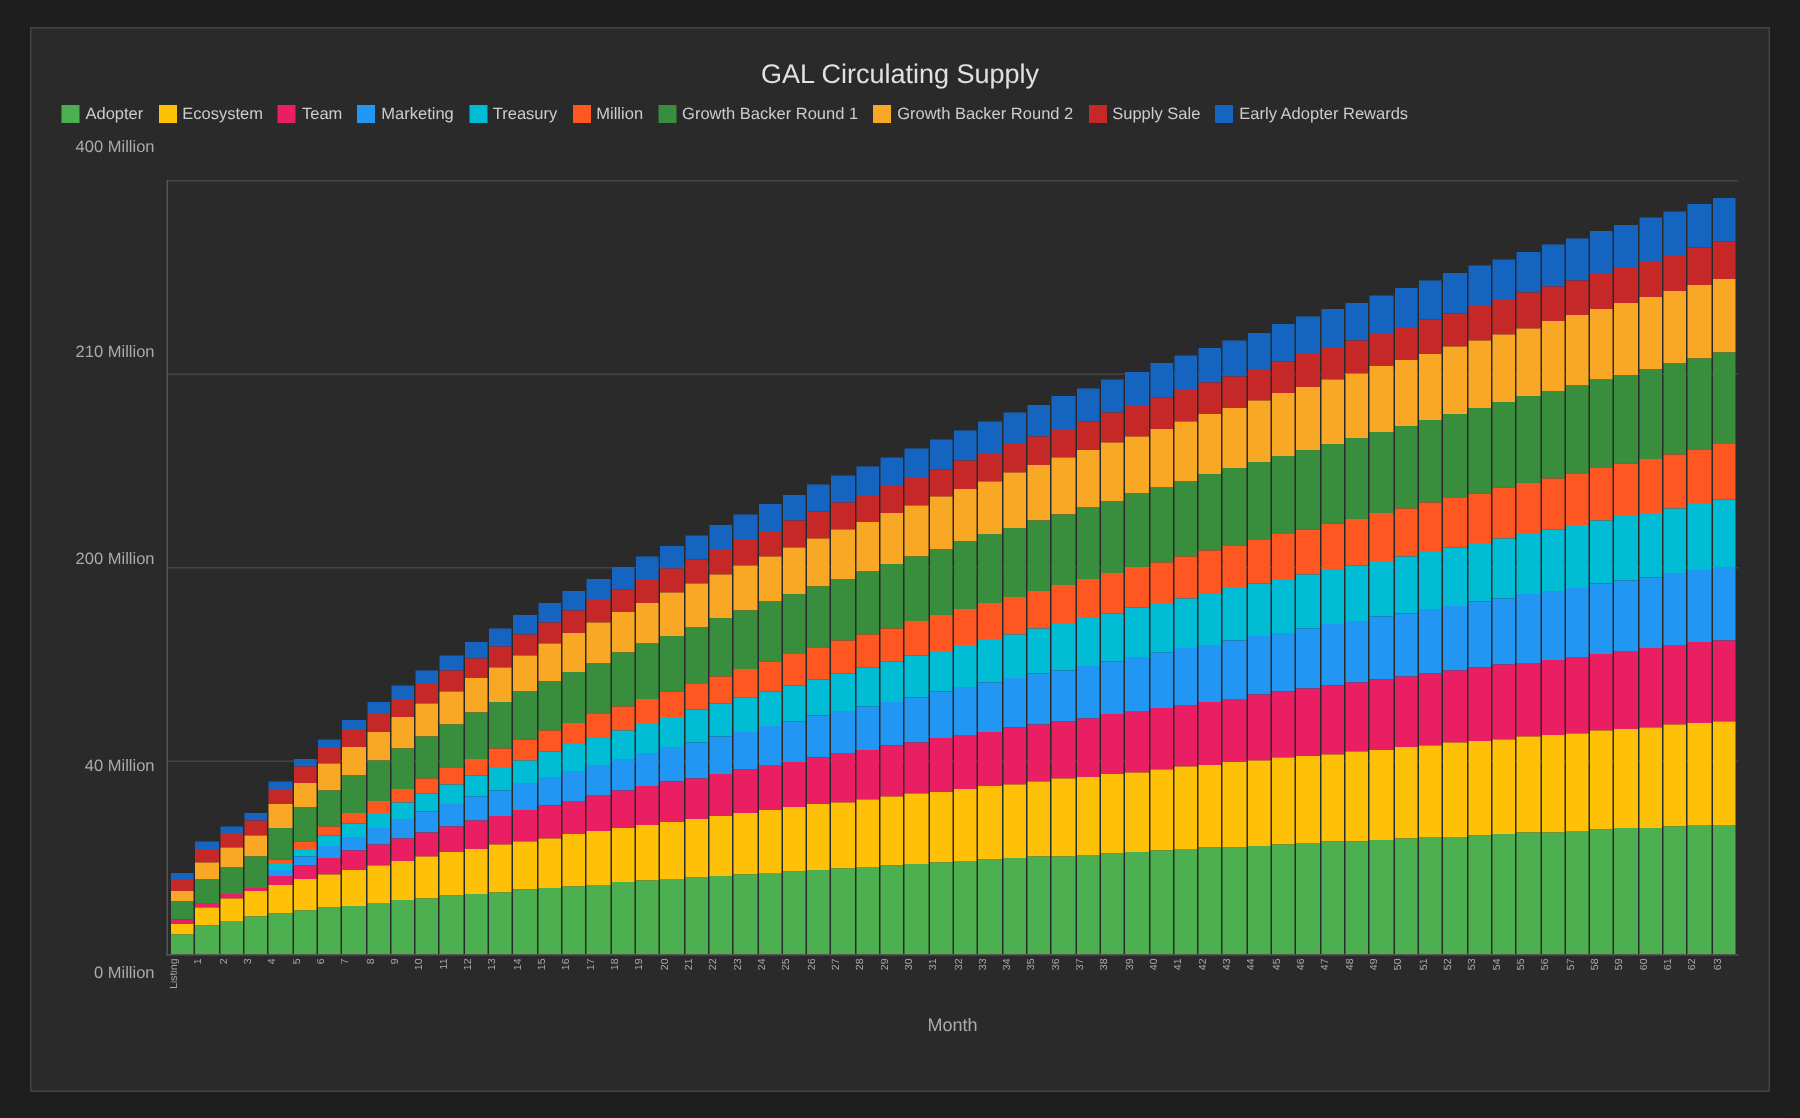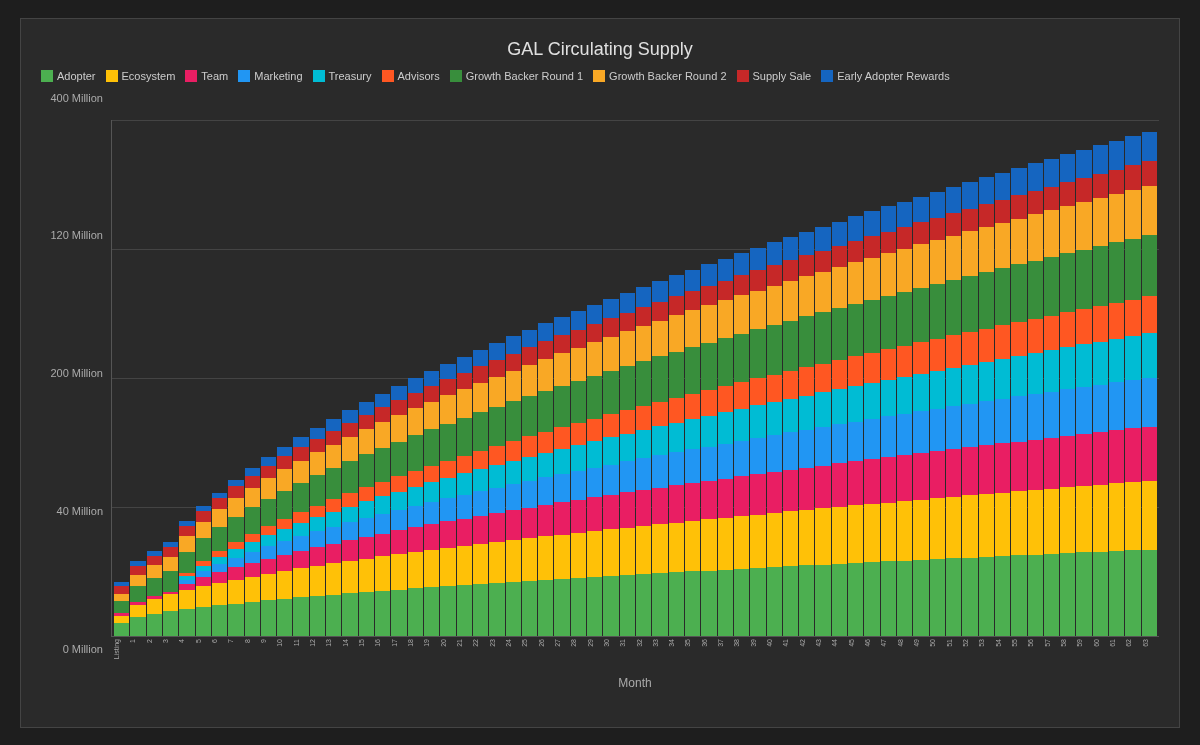--- a/index.html
+++ b/index.html
@@ -163,21 +163,21 @@
       <div class="legend-item">
         <div class="legend-color" style="background:#2196f3"></div>
         <span>Marketing</span>
       </div>
       <div class="legend-item">
         <div class="legend-color" style="background:#00bcd4"></div>
         <span>Treasury</span>
       </div>
       <div class="legend-item">
         <div class="legend-color" style="background:#ff5722"></div>
-        <span>Advisors</span>
+        <span>Million</span>
       </div>
       <div class="legend-item">
         <div class="legend-color" style="background:#388e3c"></div>
         <span>Growth Backer Round 1</span>
       </div>
       <div class="legend-item">
         <div class="legend-color" style="background:#f9a825"></div>
         <span>Growth Backer Round 2</span>
       </div>
       <div class="legend-item">
@@ -186,21 +186,21 @@
       </div>
       <div class="legend-item">
         <div class="legend-color" style="background:#1565c0"></div>
         <span>Early Adopter Rewards</span>
       </div>
     </div>
 
   <div class="chart-area">
     <div class="y-axis" id="y-axis-container">
     <div class="y-label">400 Million</div>
-        <div class="y-label">120 Million</div>
+        <div class="y-label">210 Million</div>
         <div class="y-label">200 Million</div>
         <div class="y-label">40 Million</div>
         <div class="y-label">0 Million</div>
       </div>
     <div class="plot-area">
       <div class="bars-wrapper">
         <div class="grid-lines" id="grid-lines-container">
             <div class="grid-line" style="top: 0%;"></div>
             <div class="grid-line" style="top: 25%;"></div>
             <div class="grid-line" style="top: 50%;"></div>

